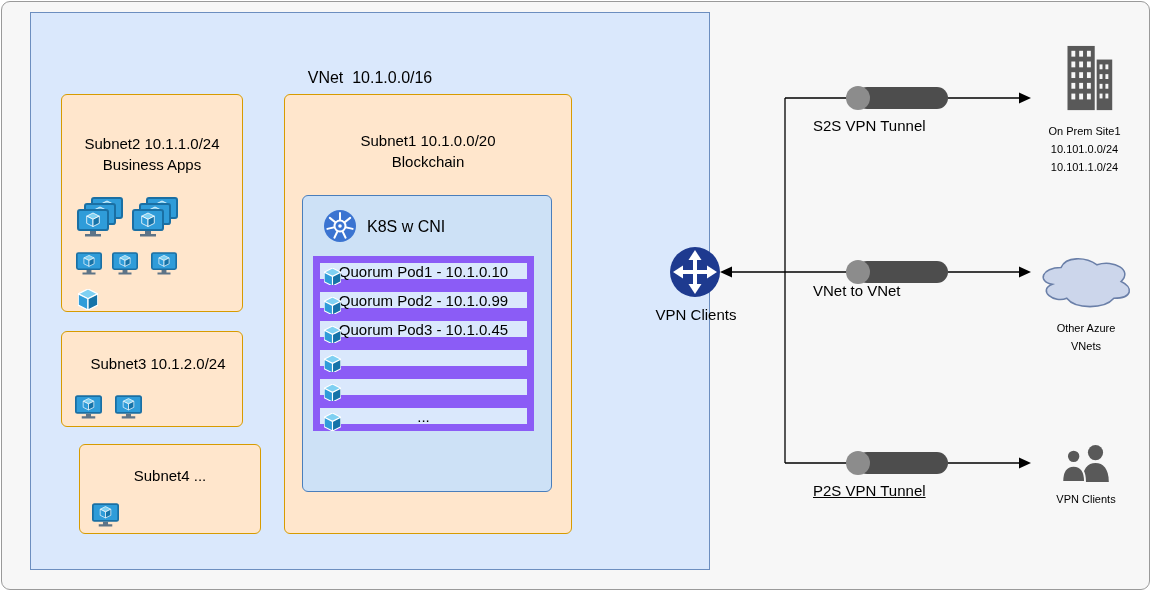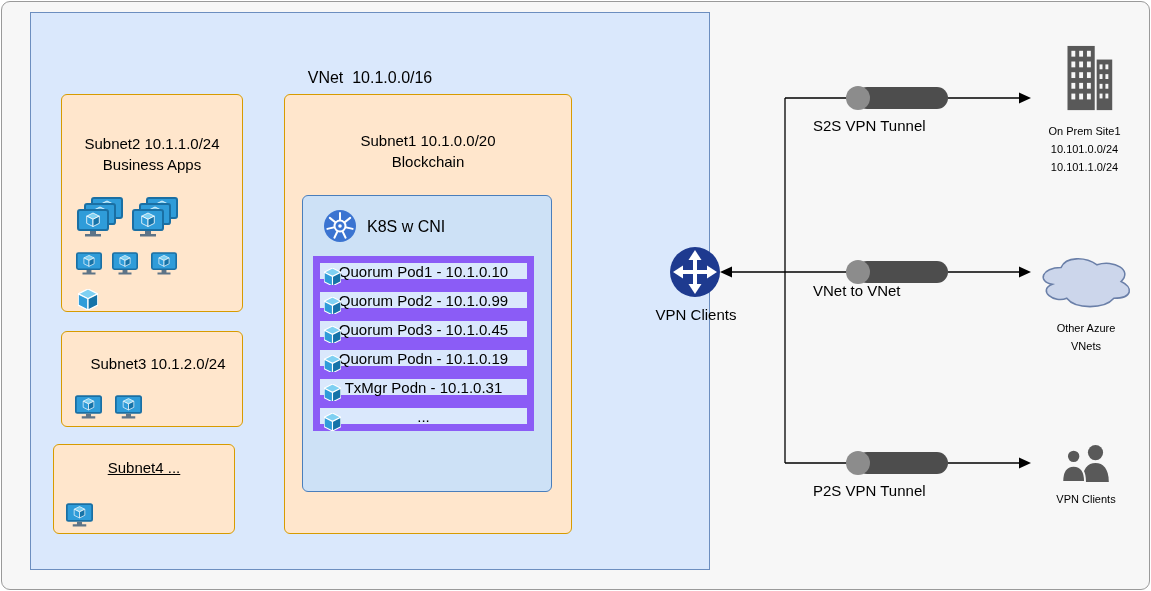--- a/index.html
+++ b/index.html
@@ -9,21 +9,21 @@
 
   .vnet { position: absolute; left: 30px; top: 12px; width: 680px; height: 558px;
           background: #dae8fc; border: 1px solid #6c8ebf; border-radius: 0; }
   .vnet-title { position: absolute; top: 56px; left: 0; width: 100%; text-align: center;
                 font-size: 16px; white-space: pre-wrap; }
 
   .subnet { position: absolute; background: #ffe6cc; border: 1px solid #d79b00; border-radius: 6px;
             text-align: center; font-size: 15px; line-height: 21px; }
   .subnet2 { left: 30px; top: 81px; width: 182px; height: 218px; padding-top: 38px; }
   .subnet3 { left: 30px; top: 318px; width: 182px; height: 96px;  padding-top: 21px; padding-left: 12px; }
-  .subnet4 { left: 22px; top: 431px; width: 182px; height: 90px;  padding-top: 12px; text-decoration: underline; }
+  .subnet4 { left: 48px; top: 431px; width: 182px; height: 90px;  padding-top: 20px; }
   .subnet1 { left: 253px; top: 81px; width: 288px; height: 440px; padding-top: 35px; }
 
   .icon-abs { position: absolute; }
 
   .k8sbox { position: absolute; left: 17px; top: 100px; width: 250px; height: 297px;
             background: #cde1f6; border: 1px solid #4a7ebb; border-radius: 6px; text-align: center; }
   .k8s-icon { position: absolute; left: 20px; top: 13px; }
   .k8s-title { position: absolute; left: 64px; top: 20px; font-size: 16px; }
 
   .pod-list { position: absolute; left: 10px; top: 60px; width: 221px; }
@@ -35,21 +35,21 @@
 
   .connectors { position: absolute; left: 0; top: 0; z-index: 3; pointer-events: none; }
 
   .gateway-icon { position: absolute; left: 669px; top: 246px; z-index: 5; }
   .gateway-label { position: absolute; left: 620px; top: 306px; width: 152px;
                    text-align: center; font-size: 15px; z-index: 4; }
 
   .tunnel-label { position: absolute; width: 180px; font-size: 15px; z-index: 4; }
   .tl-s2s  { left: 813px; top: 117px; }
   .tl-vnet { left: 813px; top: 282px; }
-  .tl-p2s  { left: 813px; top: 482px; }
+  .tl-p2s  { left: 813px; top: 482px; text-decoration: underline; }
 
   .dest { position: absolute; text-align: center; font-size: 11px; line-height: 18px; z-index: 4; }
   .dest svg { display: block; margin: 0 auto 8px auto; }
   .dest-onprem  { left: 1018px; top: 44px;  width: 133px; }
   .dest-vnets   { left: 1030px; top: 253px; width: 112px; }
   .dest-clients { left: 1040px; top: 444px; width: 92px; }
 </style>
 </head>
 <body>
 
@@ -160,27 +160,25 @@
           <div class="pod-row">
             <svg class="pod-cube" width="17" height="18" viewBox="0 0 14 15">
                 <use href="#sym-cube"></use>
               </svg>
             <span>Quorum Pod3 - 10.1.0.45</span>
           </div>
           <div class="pod-row">
             <svg class="pod-cube" width="17" height="18" viewBox="0 0 14 15">
                 <use href="#sym-cube"></use>
               </svg>
-            <span>Quorum Podn - 10.1.0.19</span>
-          </div>
-          <div class="pod-row">
-            <svg class="pod-cube" width="17" height="18" viewBox="0 0 14 15">
-                <use href="#sym-cube"></use>
-              </svg>
-            <span>TxMgr Podn - 10.1.0.31</span>
+          </div>
+          <div class="pod-row">
+            <svg class="pod-cube" width="17" height="18" viewBox="0 0 14 15">
+                <use href="#sym-cube"></use>
+              </svg>
           </div>
           <div class="pod-row">
             <svg class="pod-cube" width="17" height="18" viewBox="0 0 14 15">
                 <use href="#sym-cube"></use>
               </svg>
             <span>...</span>
           </div>
         </div>
       </div>
     </div>

